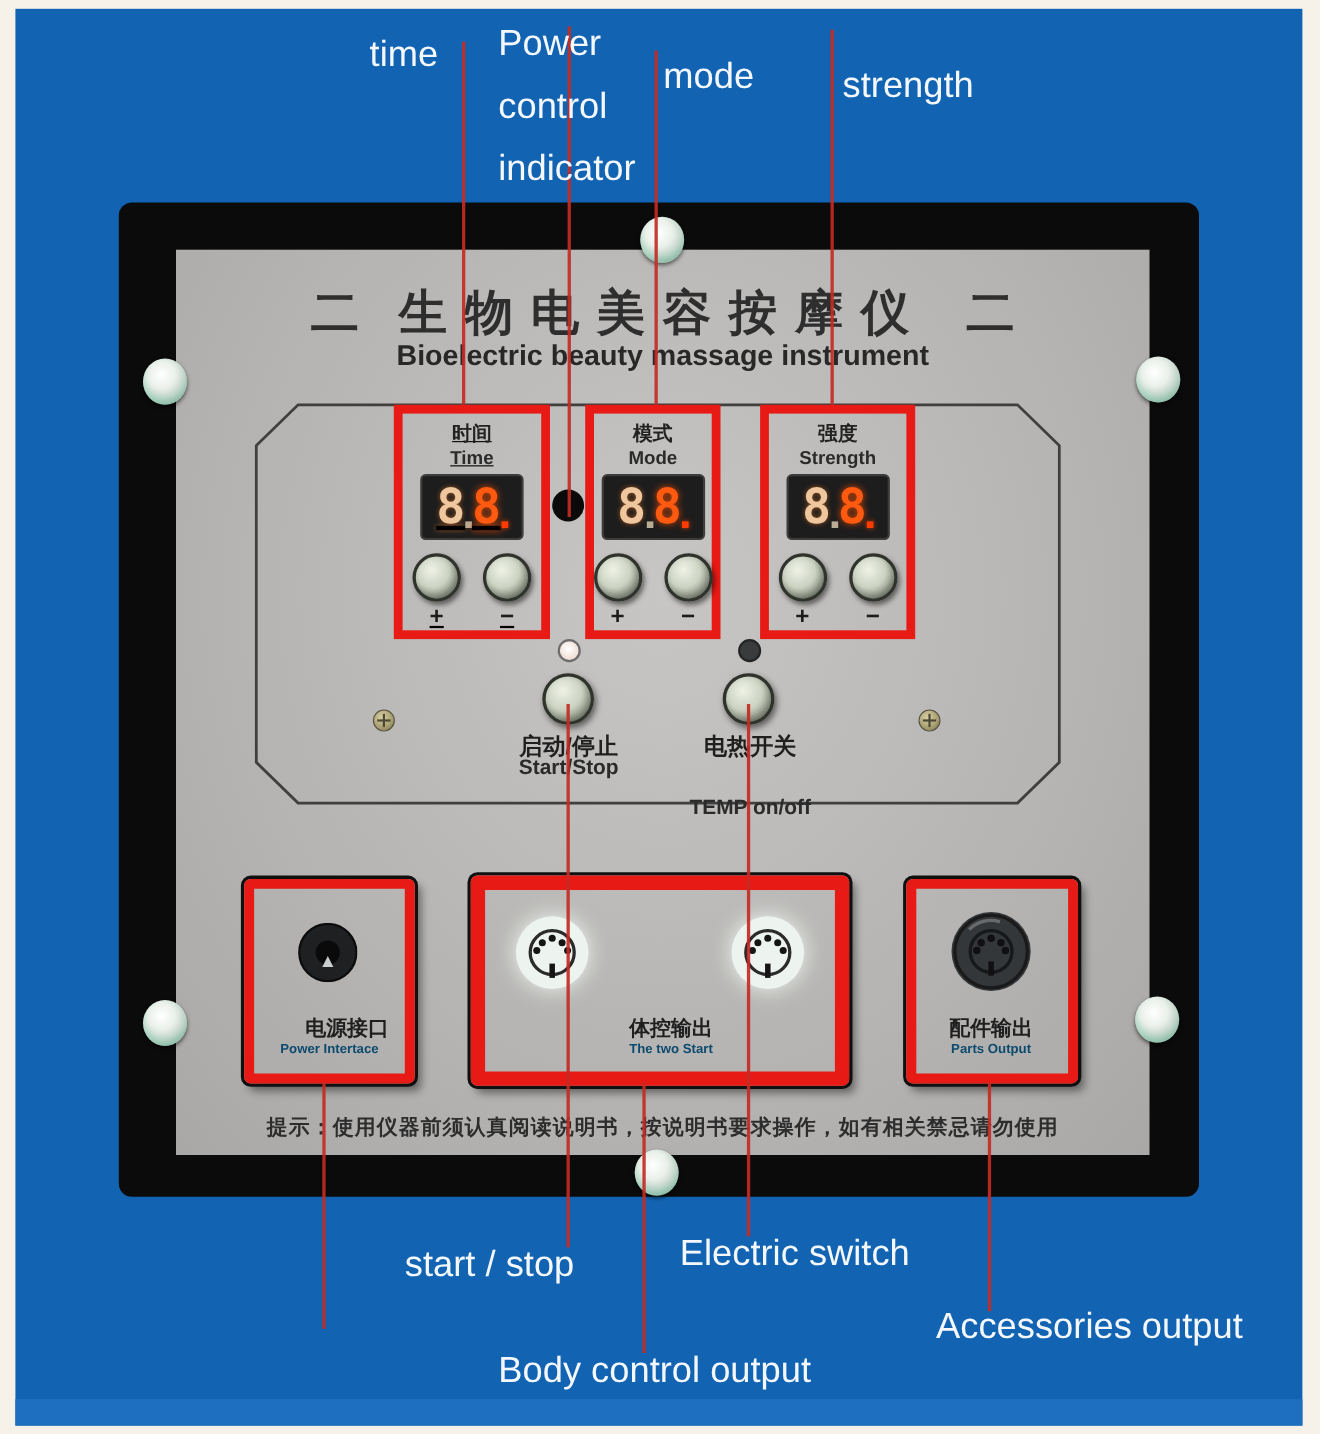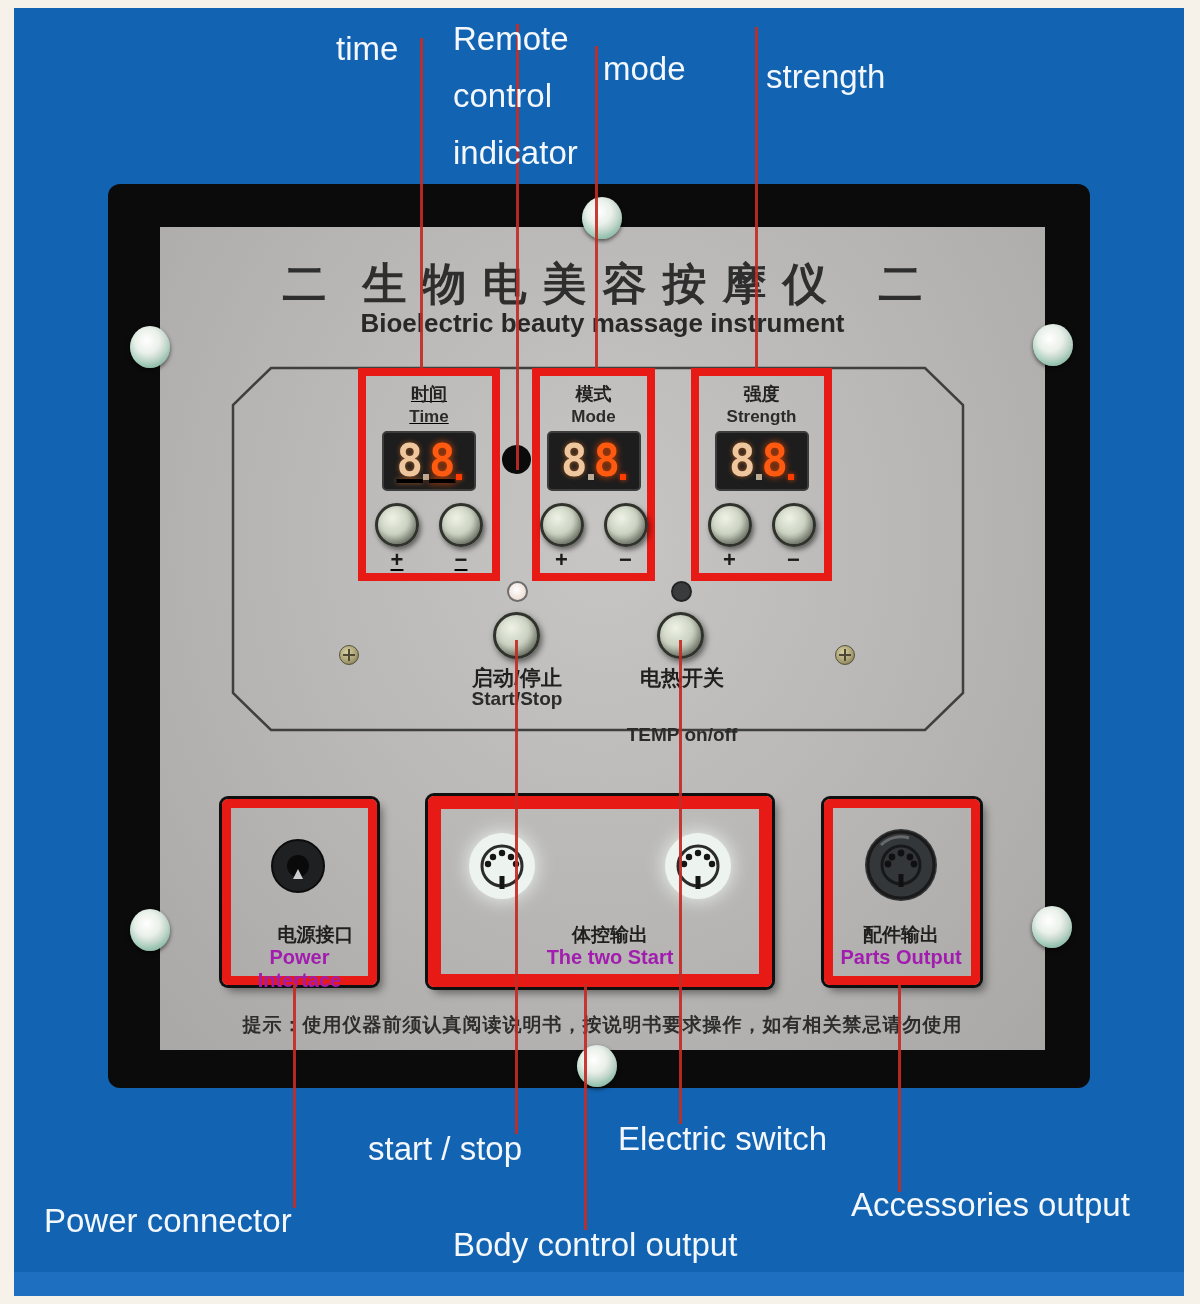--- a/index.html
+++ b/index.html
@@ -70,21 +70,21 @@
   .screw-small::after{left:3px;top:8px;width:12px;height:2px;}
 
   
   .pbox{box-sizing:border-box;border:9px solid #e81a15;z-index:5;
     box-shadow:0 0 0 3px #101010, 5px 6px 8px rgba(0,0,0,.45);border-radius:6px;}
   .pbox-power{left:222px;top:799px;width:155px;height:186px;}
   .pbox-body{left:428px;top:796px;width:344px;height:191px;border-width:13px;}
   .pbox-parts{left:824px;top:799px;width:156px;height:186px;}
   .portlbl{text-align:center;z-index:6;color:#1f1f1f;}
   .portlbl.cn{font-size:19px;font-weight:bold;}
-  .portlbl.en{font-size:20px;font-weight:bold;color:#a21caf;}
+  .portlbl.en{font-size:12px;font-weight:bold;color:#0c4a6e;}
   .din-glow{filter:drop-shadow(0 0 10px rgba(248,255,250,.9));z-index:6;}
   .conn{z-index:6;}
 
   .notice{left:170px;top:1012px;width:865px;text-align:center;font-size:19px;font-weight:bold;
     color:#2d2d2d;letter-spacing:1px;z-index:5;}
 
   
   .screw{width:40px;height:42px;border-radius:50%;z-index:10;position:absolute;
     background:radial-gradient(circle at 42% 35%, #ffffff 0%, #eaf0ea 35%, #c4d3ca 60%, #90a197 85%, #748679 100%);
     box-shadow:0 2px 4px rgba(0,0,0,.6), inset 0 -5px 7px rgba(110,215,175,.35);}
@@ -253,22 +253,21 @@
   <div class="vline" style="left:516px;top:24px;height:446px;"></div>
   <div class="vline" style="left:595px;top:46px;height:322px;"></div>
   <div class="vline" style="left:755px;top:27px;height:341px;"></div>
   <div class="vline" style="left:515px;top:640px;height:494px;"></div>
   <div class="vline" style="left:679px;top:640px;height:484px;"></div>
   <div class="vline" style="left:293px;top:984px;height:224px;"></div>
   <div class="vline" style="left:584px;top:984px;height:246px;"></div>
   <div class="vline" style="left:898px;top:984px;height:208px;"></div>
 
   <div class="abs note" style="left:336px;top:30px;">time</div>
-  <div class="abs note note-remote" style="left:453px;top:10px;">Remote control indicator</div>
+  <div class="abs note note-remote" style="left:453px;top:10px;">Power control indicator</div>
   <div class="abs note" style="left:603px;top:50px;">mode</div>
   <div class="abs note" style="left:766px;top:58px;">strength</div>
   <div class="abs note" style="left:368px;top:1130px;">start / stop</div>
   <div class="abs note" style="left:618px;top:1120px;">Electric switch</div>
-  <div class="abs note" style="left:44px;top:1202px;">Power connector</div>
   <div class="abs note" style="left:453px;top:1226px;">Body control output</div>
   <div class="abs note" style="left:851px;top:1186px;">Accessories output</div>
 
 </div>
 
 </body></html>

